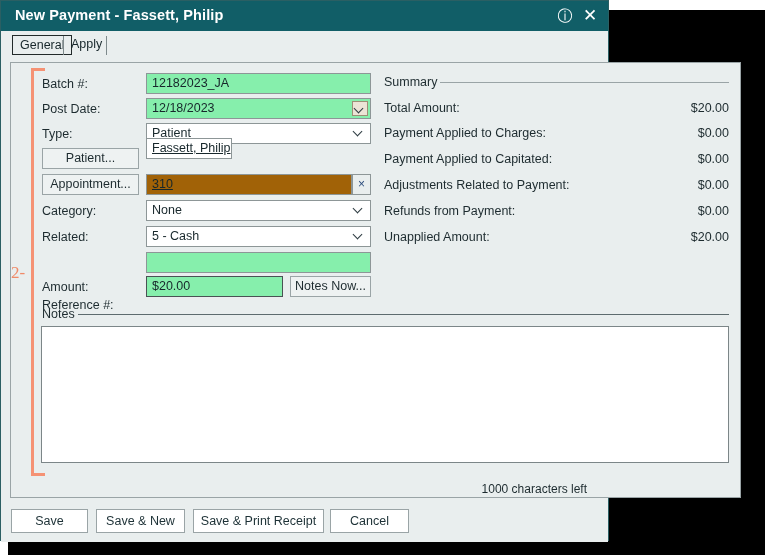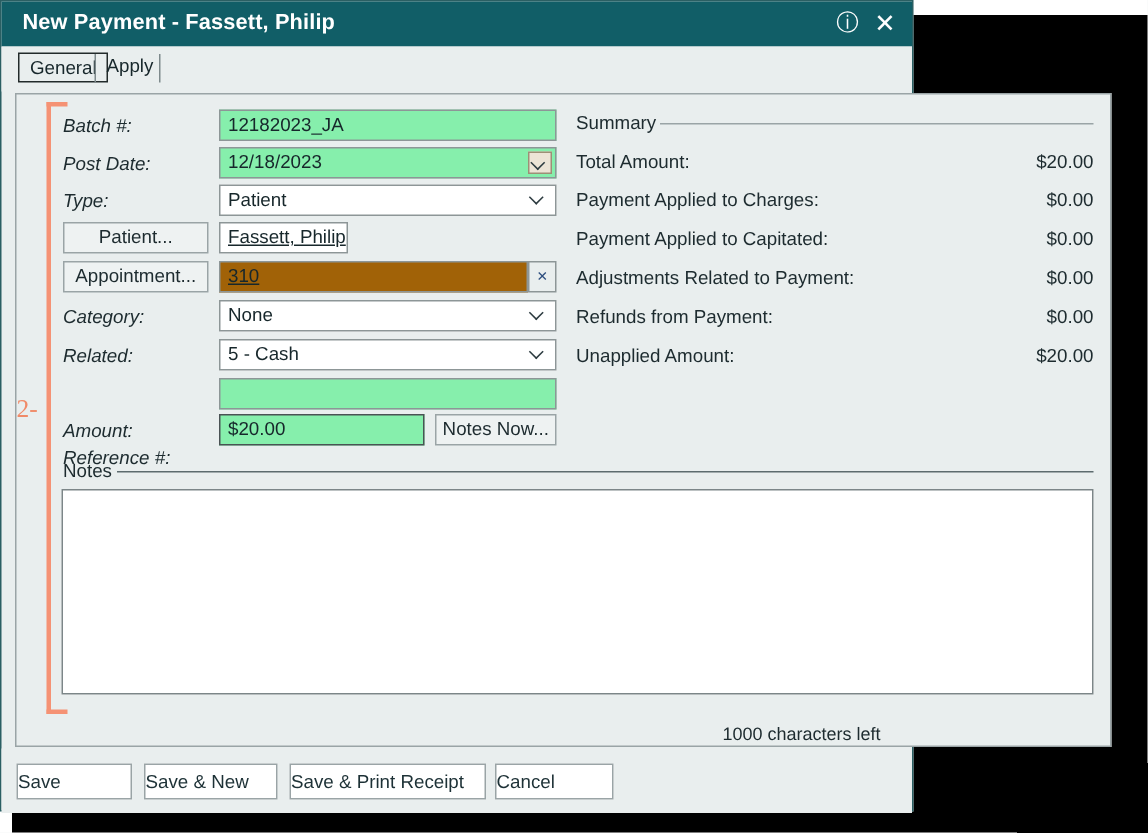--- a/index.html
+++ b/index.html
@@ -134,21 +134,20 @@
     font-family: "Liberation Serif", serif;
   }
 
   
   .form-label {
     position: absolute;
     left: 41px;
     font-size: 12.5px;
     color: #1d2b2f;
     white-space: nowrap;
-    font-style: italic;
   }
   .field {
     position: absolute;
     left: 145px;
     height: 21px;
     background: #86efac;
     border: 1px solid #8d9697;
     box-sizing: border-box;
     font-size: 12.5px;
     color: #17272b;
@@ -347,20 +346,21 @@
   }
   .footer-btn {
     position: absolute;
     top: 10px;
     height: 24px;
     background: #ffffff;
     border: 1px solid #9aa4a6;
     box-sizing: border-box;
     font-size: 12.5px;
     color: #1d3136;
+    text-align: center;
     padding-top: 4px;
     cursor: pointer;
   }
   #btn-save         { left: 10px;  width: 77px; }
   #btn-save-new     { left: 95px;  width: 89px; }
   #btn-save-print   { left: 192px; width: 131px; }
   #btn-cancel       { left: 329px; width: 79px; }
 </style>
 </head>
 <body>
@@ -398,21 +398,21 @@
     </span>
   </div>
 
   <div class="form-label" style="top:126px;">Type:</div>
   <div class="select-field" style="top:122px;">
     <span>Patient</span>
     <span class="chev"></span>
   </div>
 
   <div class="pick-btn" style="top:147px;">Patient...</div>
-  <div class="link-field wide" style="top:147px; background:#ffffff;">
+  <div class="link-field wide" style="top:137px; background:#ffffff;">
     <span class="link-text">Fassett, Philip </span>
   </div>
 
   <div class="pick-btn" style="top:173px;">Appointment...</div>
   <div class="link-field" style="top:173px; width:206px; background:#a16207;">
     <span class="link-text">310</span>
   </div>
   <div id="clear-appointment-btn">×</div>
 
   <div class="form-label" style="top:203px;">Category:</div>

